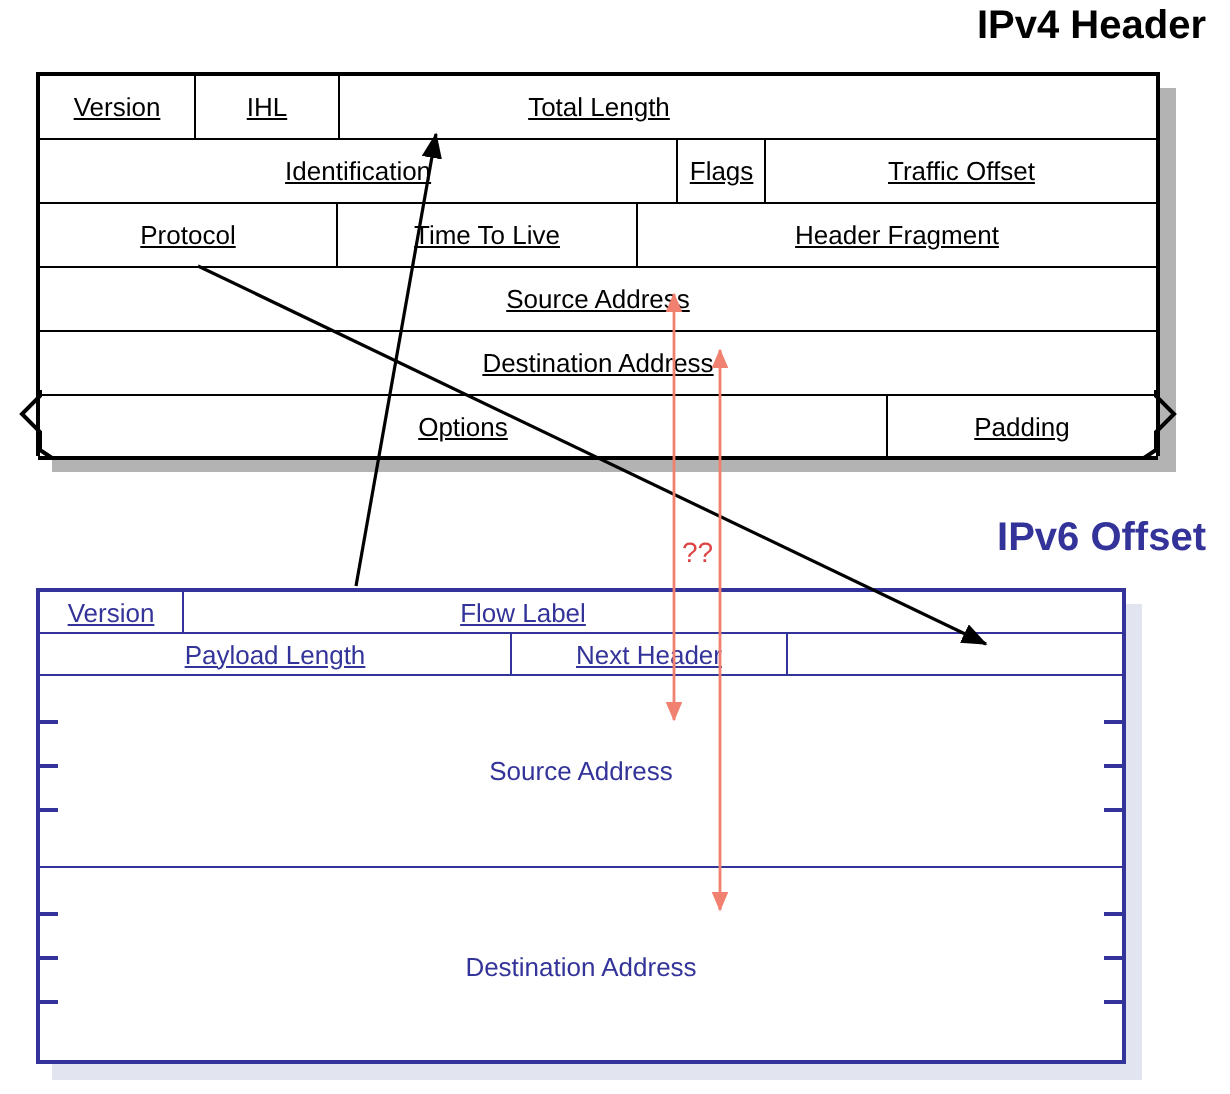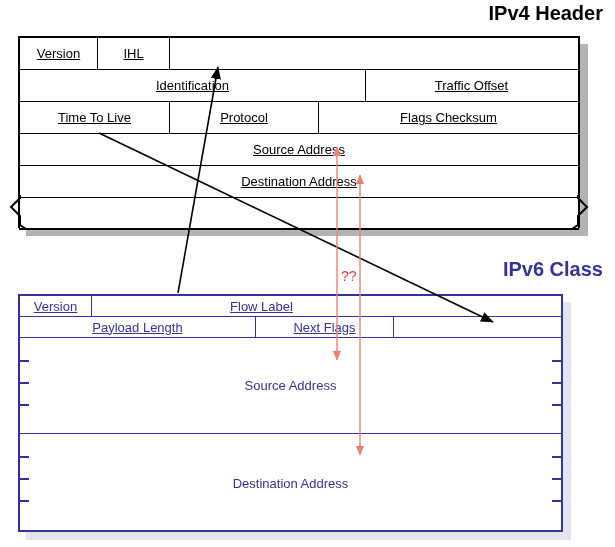--- a/index.html
+++ b/index.html
@@ -189,66 +189,72 @@
 
   <div class="title" id="ipv4-title">IPv4 Header</div>
 
   <div id="ipv4-shadow"></div>
 
   <div class="hdr-table" id="ipv4-table">
 
     <div class="hdr-row">
       <div class="hdr-cell" style="width:78px">Version</div>
       <div class="hdr-cell" style="width:72px">IHL</div>
+      <div class="hdr-cell lastcell" style="width:259px">Total Length</div>
     </div>
 
     <div class="hdr-row">
       <div class="hdr-cell" style="width:346px">Identification</div>
+      <div class="hdr-cell" style="width:48px">Flags</div>
       <div class="hdr-cell lastcell" style="width:211px">Traffic Offset</div>
     </div>
 
     <div class="hdr-row">
+      <div class="hdr-cell" style="width:149px">Protocol</div>
       <div class="hdr-cell" style="width:150px">Time To Live</div>
-      <div class="hdr-cell" style="width:149px">Protocol</div>
-      <div class="hdr-cell lastcell" style="width:259px">Flags Checksum</div>
+      <div class="hdr-cell lastcell" style="width:259px">Header Fragment</div>
     </div>
 
     <div class="hdr-row">
       <div class="hdr-cell lastcell" style="width:558px">Source Address</div>
     </div>
 
     <div class="hdr-row">
       <div class="hdr-cell lastcell" style="width:558px">Destination Address</div>
     </div>
 
+    <div class="hdr-row last">
+      <div class="hdr-cell" style="width:424px">Options</div>
+      <div class="hdr-cell lastcell" style="width:134px">Padding</div>
+    </div>
   </div>
 
   <svg id="ipv4-torn" viewBox="0 0 582 36">
 
     <path d="M 12 0 L 12 3 L 3 12 L 12 21 L 12 30 L 18 34" fill="none" stroke="#000000" stroke-width="2"></path>
 
     <path d="M 570 0 L 570 3 L 579 12 L 570 21 L 570 30 L 564 34" fill="none" stroke="#000000" stroke-width="2"></path>
 
     <line x1="11" y1="34" x2="571" y2="34" stroke="#000000" stroke-width="2"></line>
   </svg>
 
-  <div class="title" id="ipv6-title">IPv6 Class</div>
+  <div class="title" id="ipv6-title">IPv6 Offset</div>
 
   <div id="ipv6-shadow"></div>
 
   <div class="hdr-table" id="ipv6-table">
 
     <div class="hdr-row">
       <div class="hdr-cell" style="width:72px">Version</div>
       <div class="hdr-cell lastcell" style="width:339px">Flow Label</div>
     </div>
 
     <div class="hdr-row">
       <div class="hdr-cell" style="width:236px">Payload Length</div>
-      <div class="hdr-cell" style="width:138px">Next Flags</div>
+      <div class="hdr-cell" style="width:138px">Next Header</div>
     </div>
 
     <div class="addr-block" id="ipv6-addr-src">
       <span class="tick l" style="top:22px"></span>
       <span class="tick l" style="top:44px"></span>
       <span class="tick l" style="top:66px"></span>
       <span class="tick r" style="top:22px"></span>
       <span class="tick r" style="top:44px"></span>
       <span class="tick r" style="top:66px"></span>
       <span>Source Address</span>

